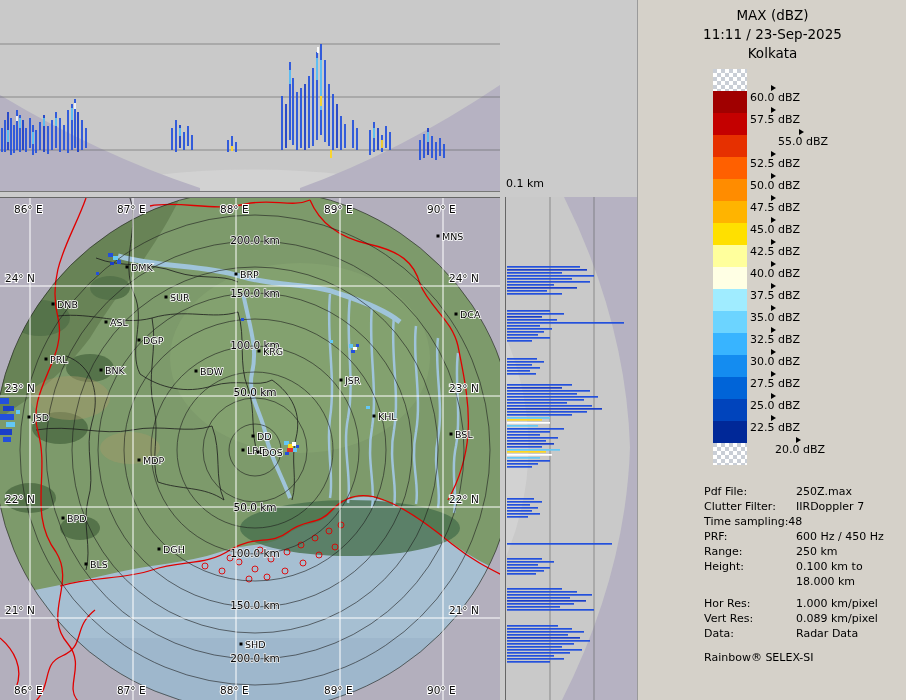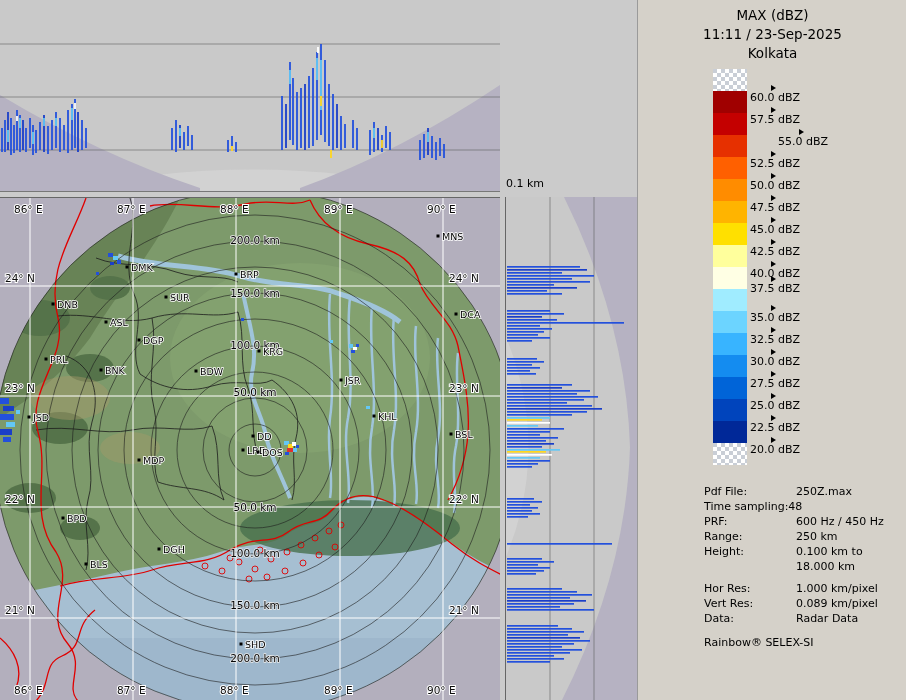--- a/index.html
+++ b/index.html
@@ -516,21 +516,21 @@
           <span>45.0 dBZ</span>
         </div>
         <div class="legend-label" style="top: 239px;">
           <span class="tick"></span>
           <span>42.5 dBZ</span>
         </div>
         <div class="legend-label" style="top: 261px;">
           <span class="tick"></span>
           <span>40.0 dBZ</span>
         </div>
-        <div class="legend-label" style="top: 283px; justify-content: flex-end;">
+        <div class="legend-label" style="top: 283px;">
           <span class="tick"></span>
           <span>37.5 dBZ</span>
         </div>
         <div class="legend-label" style="top: 305px;">
           <span class="tick"></span>
           <span>35.0 dBZ</span>
         </div>
         <div class="legend-label" style="top: 327px;">
           <span class="tick"></span>
           <span>32.5 dBZ</span>
@@ -544,31 +544,35 @@
           <span>27.5 dBZ</span>
         </div>
         <div class="legend-label" style="top: 393px;">
           <span class="tick"></span>
           <span>25.0 dBZ</span>
         </div>
         <div class="legend-label" style="top: 415px;">
           <span class="tick"></span>
           <span>22.5 dBZ</span>
         </div>
-        <div class="legend-label" style="top: 437px;">
+        <div class="legend-label" style="top: 437px; margin-left: 25px;">
           <span class="tick"></span>
           <span>20.0 dBZ</span>
         </div>
       </div>
 
     <div class="info">
       <div id="info-rows1">
           <div class="info-row">
             <span class="l">Pdf File:</span>
             <span class="v">250Z.max</span>
+          </div>
+          <div class="info-row">
+            <span class="l">Clutter Filter:</span>
+            <span class="v">IIRDoppler 7</span>
           </div>
           <div class="info-row">
             <span class="l">Time sampling:48</span>
             <span class="v"></span>
           </div>
           <div class="info-row">
             <span class="l">PRF:</span>
             <span class="v">600 Hz / 450 Hz</span>
           </div>
           <div class="info-row">

